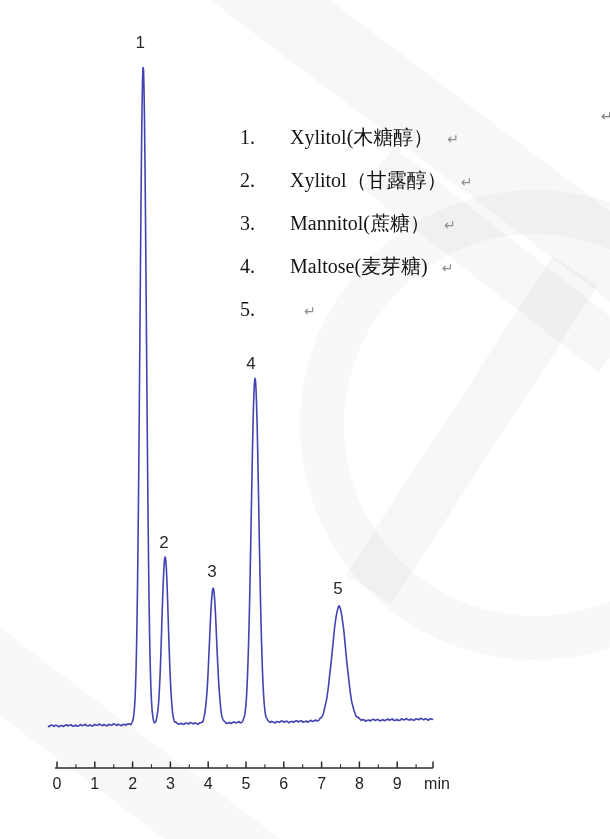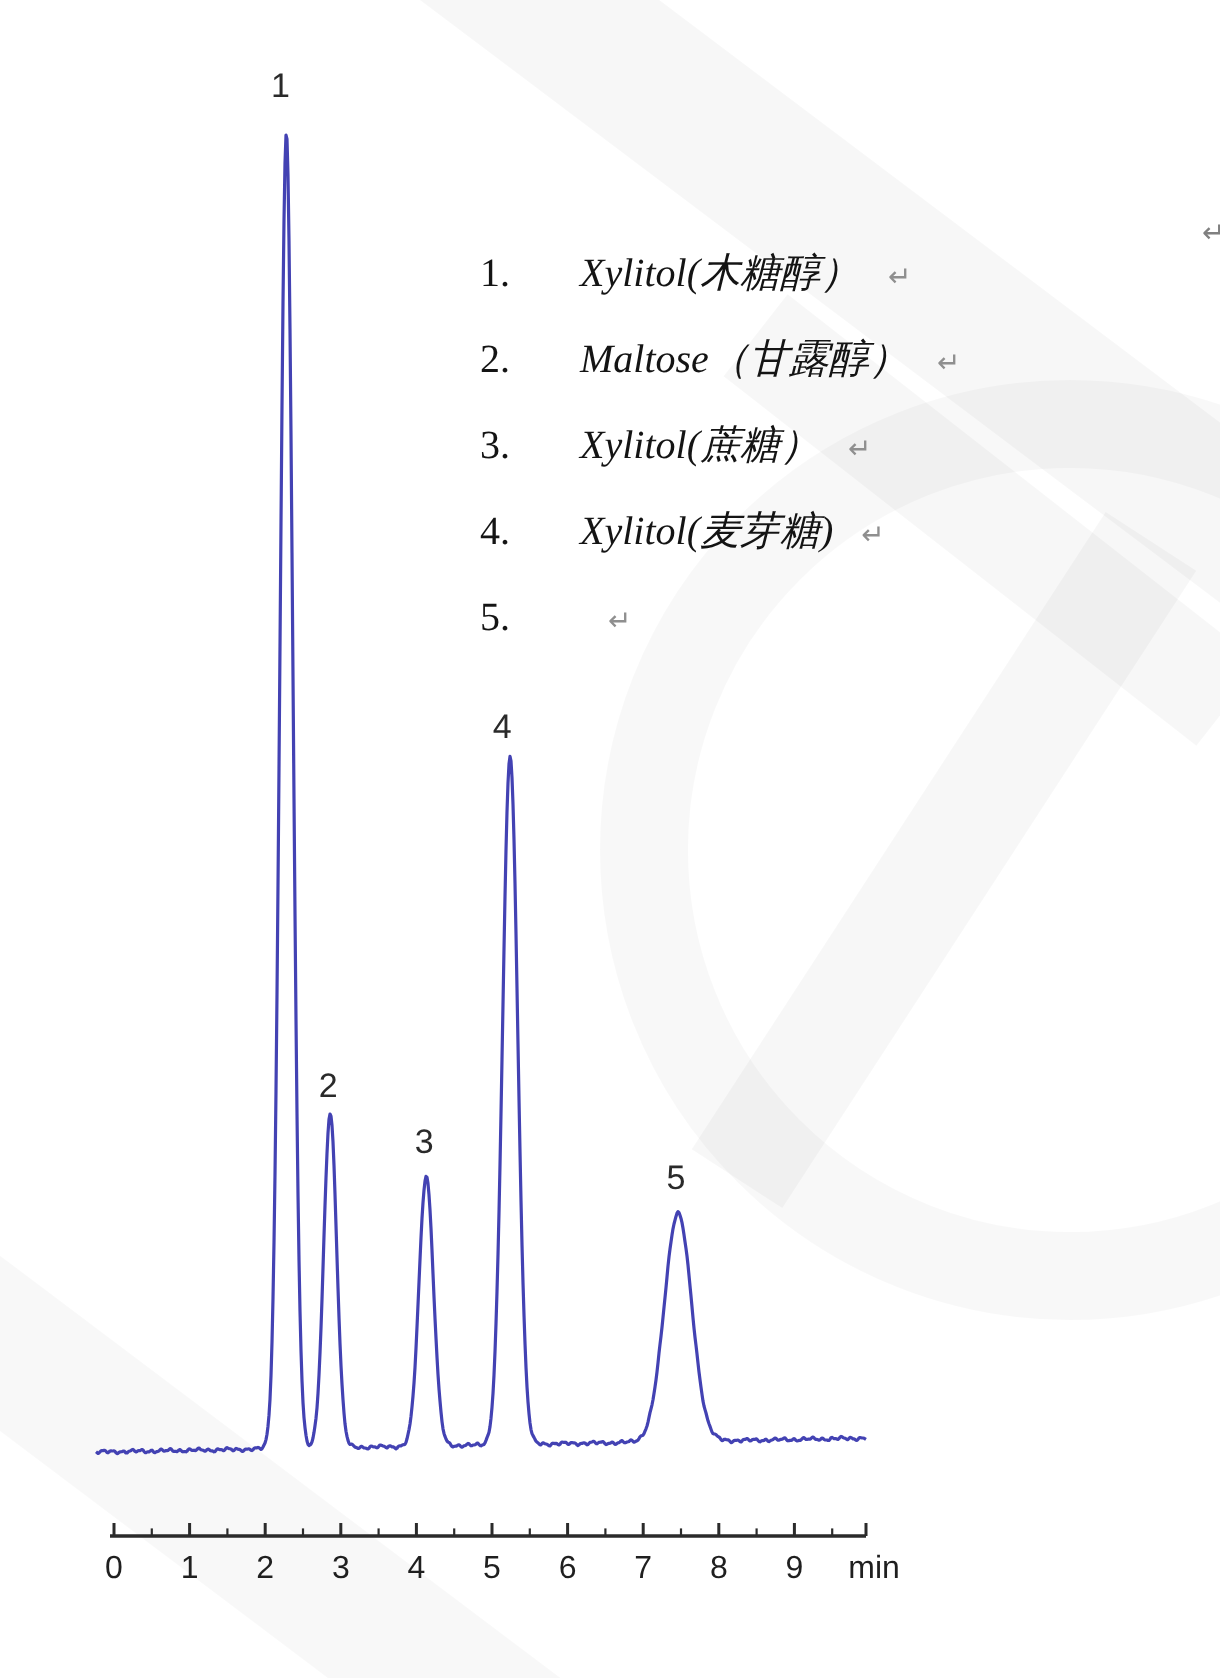--- a/index.html
+++ b/index.html
@@ -14,21 +14,21 @@
   .wm-ring{left:300px;top:190px;width:470px;height:470px;border:44px solid rgba(0,0,0,0.028);border-radius:50%;box-sizing:border-box;}
   .wm-stroke1{left:445px;top:240px;width:54px;height:380px;background:rgba(0,0,0,0.030);transform:rotate(33deg);}
   .wm-stroke2{left:470px;top:110px;width:52px;height:300px;background:rgba(0,0,0,0.030);transform:rotate(-52deg);}
 
   .legend{
     position:absolute;left:240px;top:116px;
     font-family:"Liberation Serif",serif;font-size:20px;color:#141414;
   }
   .legend-line{display:flex;align-items:baseline;height:43px;line-height:43px;white-space:nowrap;}
   .legend-num{display:inline-block;width:50px;}
-  .legend-label{display:inline-block;font-style:italic;}
+  .legend-label{display:inline-block;}
   .pilcrow{
     color:#8f8f8f;font-size:14px;margin-left:14px;
     font-family:"Liberation Sans",sans-serif;
   }
   .edge-mark{
     position:absolute;left:601px;top:108px;color:#808080;font-size:14px;
     font-family:"Liberation Sans",sans-serif;
   }
   svg.chromatogram{position:absolute;left:0;top:0;}
 </style>
@@ -44,31 +44,31 @@
   <div class="wm wm-stroke2"></div>
 
   <div class="legend">
     <div class="legend-line">
       <span class="legend-num">1.</span>
         <span class="legend-label">Xylitol(木糖醇）</span>
         <span class="pilcrow">↵</span>
     </div>
     <div class="legend-line">
       <span class="legend-num">2.</span>
-        <span class="legend-label">Maltose（甘露醇）</span>
+        <span class="legend-label">Xylitol（甘露醇）</span>
         <span class="pilcrow">↵</span>
     </div>
     <div class="legend-line">
       <span class="legend-num">3.</span>
-        <span class="legend-label">Xylitol(蔗糖）</span>
+        <span class="legend-label">Mannitol(蔗糖）</span>
         <span class="pilcrow">↵</span>
     </div>
     <div class="legend-line">
       <span class="legend-num">4.</span>
-        <span class="legend-label">Xylitol(麦芽糖)</span>
+        <span class="legend-label">Maltose(麦芽糖)</span>
         <span class="pilcrow">↵</span>
     </div>
     <div class="legend-line">
       <span class="legend-num">5.</span>
         <span class="pilcrow">↵</span>
     </div>
   </div>
 
   <span class="edge-mark">↵</span>
 

